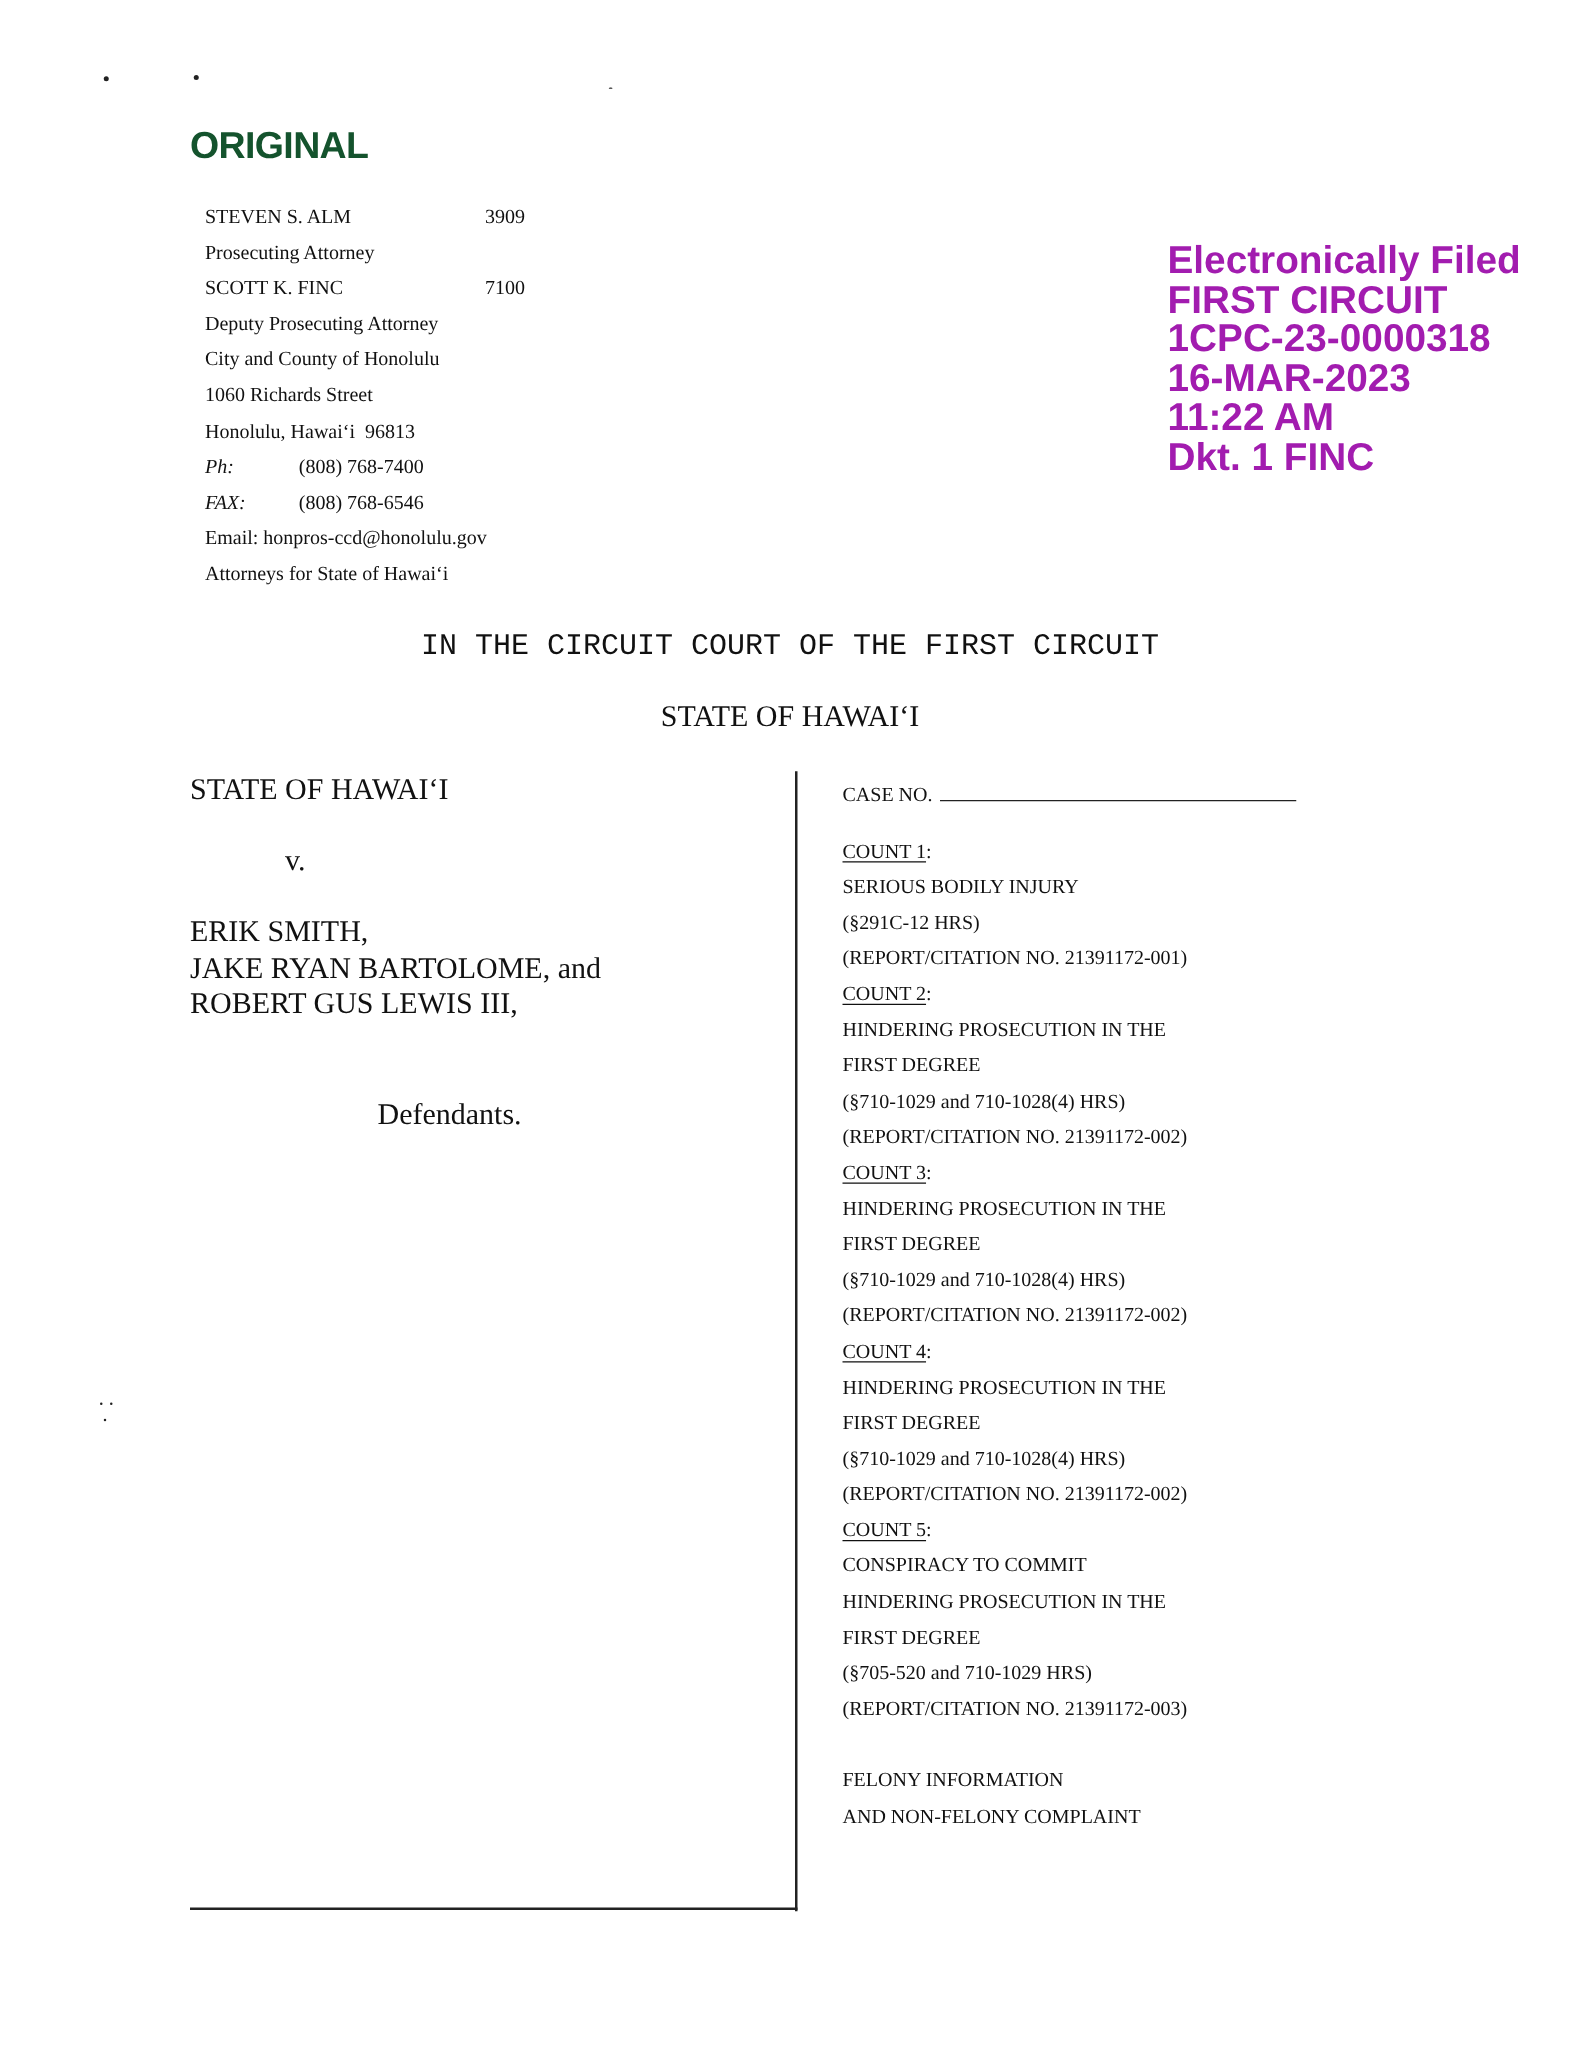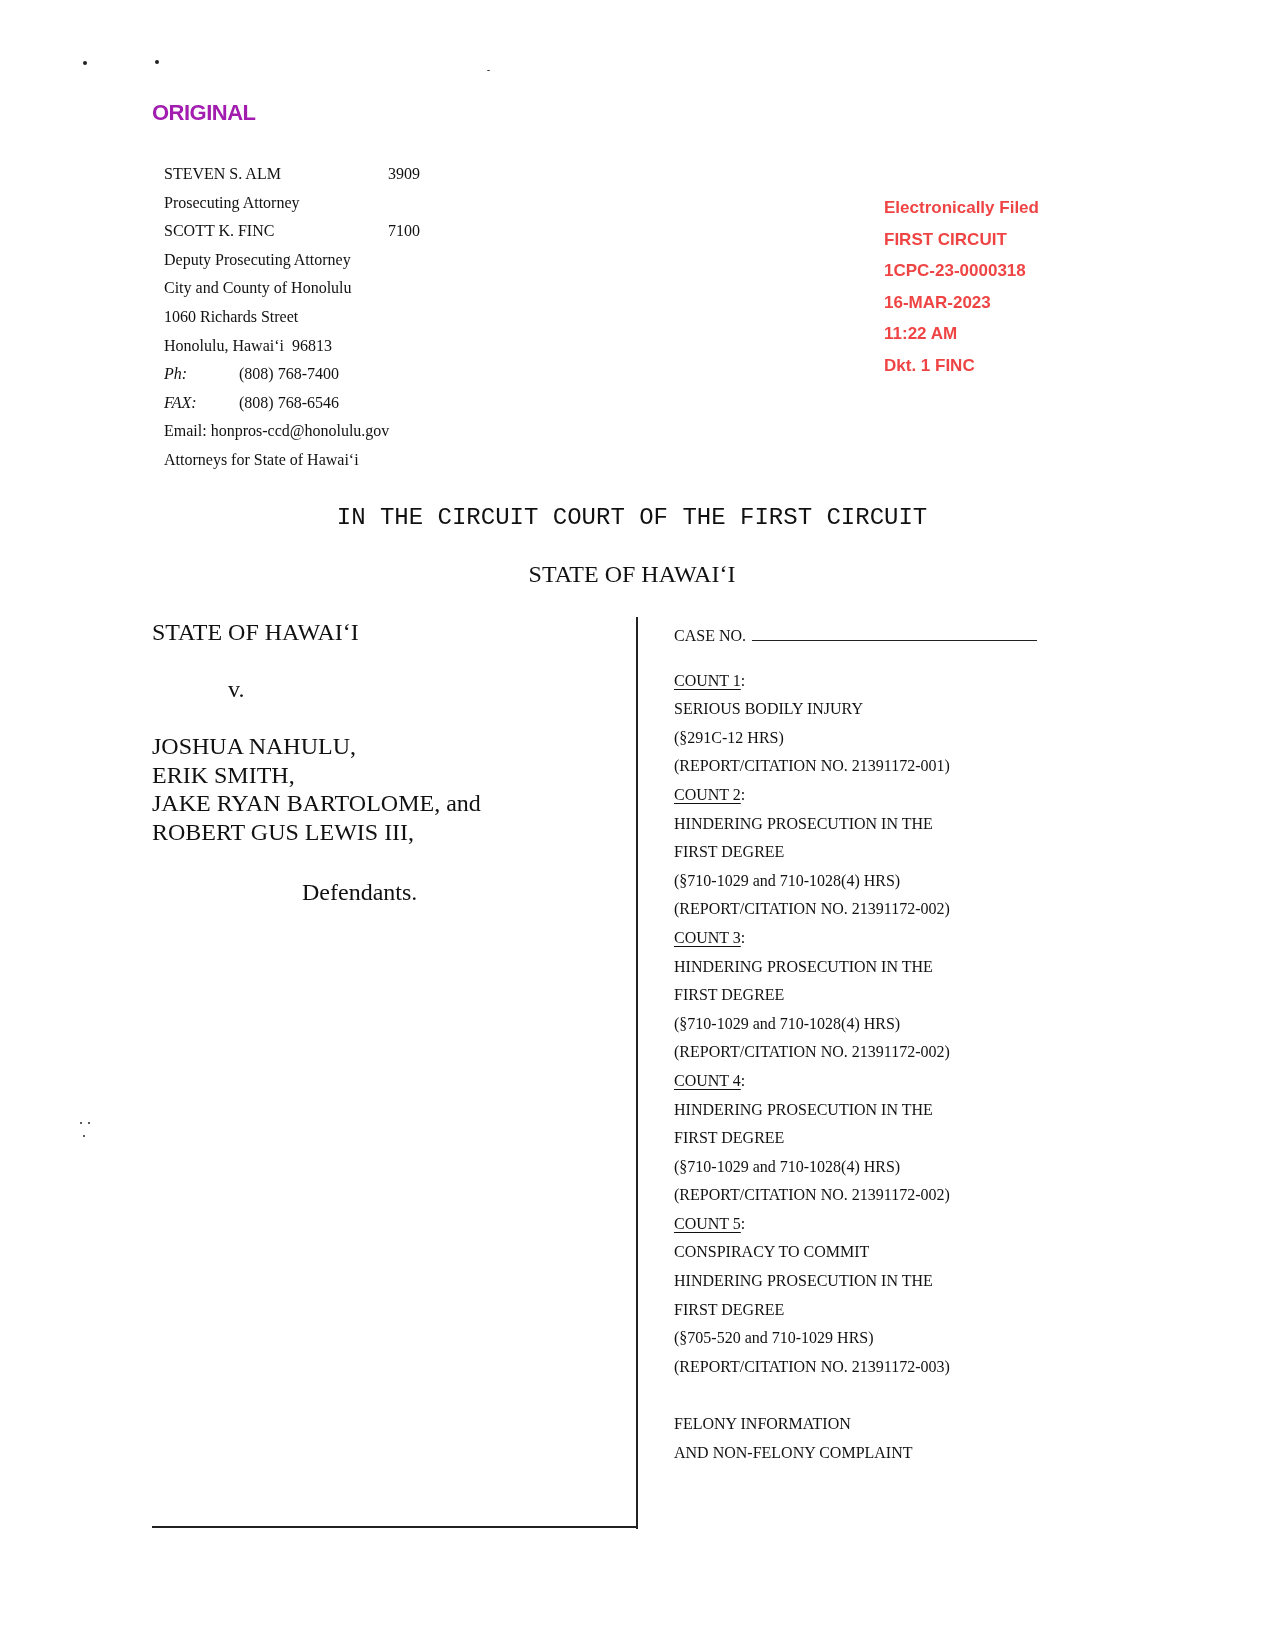--- a/index.html
+++ b/index.html
@@ -6,30 +6,30 @@
   body {
     width: 1264px; height: 1639px; position: relative; overflow: hidden;
     font-family: "Liberation Serif", "DejaVu Serif", serif;
     color: #111;
   }
   .abs { position: absolute; }
   .speck { position: absolute; background: #222; border-radius: 50%; }
   .original {
     left: 152px; top: 100px;
     font-family: "Liberation Sans", "DejaVu Sans", sans-serif;
-    font-weight: 700; font-size: 22px; letter-spacing: -0.5px; color: #a21caf;
+    font-weight: 700; font-size: 30px; letter-spacing: -0.5px; color: #14532d;
   }
   .atty { left: 164px; top: 160px; font-size: 16px; line-height: 28.6px; }
   .atty .row { white-space: pre; }
   .atty .barno { position: absolute; left: 224px; }
   .atty .lbl { display: inline-block; width: 75px; font-style: italic; }
   .stamp {
-    left: 884px; top: 192px;
+    left: 934px; top: 192px;
     font-family: "Liberation Sans", "DejaVu Sans", sans-serif;
-    font-weight: 700; font-size: 17px; line-height: 31.5px; color: #ef4444;
+    font-weight: 700; font-size: 31px; line-height: 31.5px; color: #a21caf;
   }
   .court { left: 0; width: 1264px; text-align: center; top: 504px; font-size: 24px; font-family: Liberation Mono, monospace; }
   .state { left: 0; width: 1264px; text-align: center; top: 561px; font-size: 24px; }
   .caption-left { left: 152px; top: 618px; font-size: 24px; line-height: 28.6px; }
   .caption-left .v { position: absolute; left: 76px; top: 57px; }
   .caption-left .defs { position: absolute; top: 114px; white-space: nowrap; }
   .caption-left .defendants { position: absolute; left: 150px; top: 260px; white-space: nowrap; }
   .divider { left: 636px; top: 617px; width: 2px; height: 912px; background: #222; }
   .bottom-rule { left: 152px; top: 1526px; width: 486px; height: 2px; background: #222; }
   .caption-right { left: 674px; top: 618px; font-size: 16px; line-height: 28.6px; white-space: nowrap; }
@@ -73,21 +73,20 @@
   <div>Dkt. 1 FINC</div>
 </div>
 
 <div class="abs court">IN THE CIRCUIT COURT OF THE FIRST CIRCUIT</div>
 <div class="abs state">STATE OF HAWAIʻI</div>
 
 <div class="abs caption-left">
   <div style="white-space:nowrap;">STATE OF HAWAIʻI</div>
   <div class="v">v.</div>
   <div class="defs">
-    <div>JOSHUA NAHULU,</div>
     <div>ERIK SMITH,</div>
     <div>JAKE RYAN BARTOLOME, and</div>
     <div>ROBERT GUS LEWIS III,</div>
   </div>
   <div class="defendants">Defendants.</div>
 </div>
 
 <div class="abs divider"></div>
 <div class="abs bottom-rule"></div>
 

